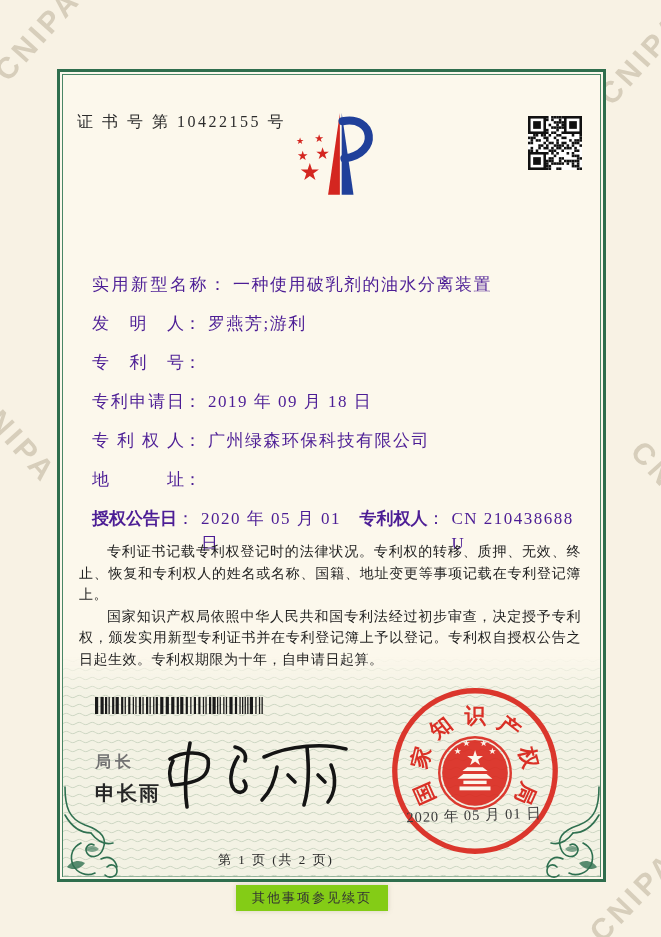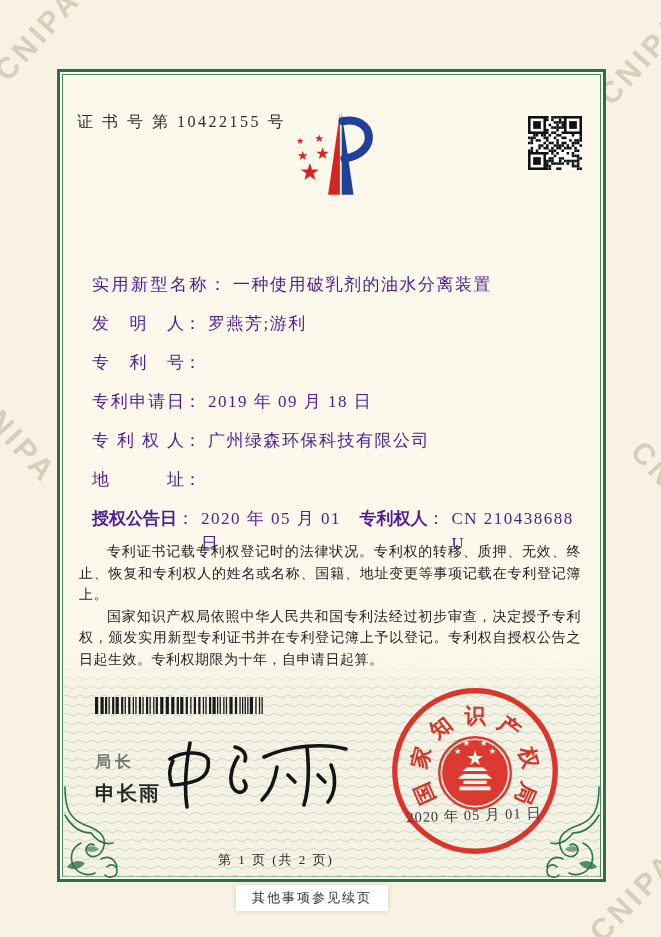--- a/index.html
+++ b/index.html
@@ -51,21 +51,21 @@
   .sign-title{position:absolute;left:95px;top:752px;font-size:16px;letter-spacing:4px;
               font-family:"Liberation Sans","DejaVu Sans",sans-serif;font-weight:600;color:#737373;}
   .sign-name{position:absolute;left:95px;top:780px;font-size:20px;letter-spacing:2px;
              font-family:"Liberation Sans","DejaVu Sans",sans-serif;font-weight:600;color:#262626;}
   .signature{position:absolute;left:158px;top:733px;width:196px;height:80px;}
   .seal{position:absolute;left:388px;top:684px;width:174px;height:174px;}
   .seal-date{position:absolute;left:396px;top:806px;width:156px;text-align:center;
              font-size:14.5px;letter-spacing:1px;color:#3a3a3a;transform:rotate(-2deg);}
   .page-num{position:absolute;left:57px;top:851px;width:438px;text-align:center;
             font-size:13px;letter-spacing:2px;color:#2b2b2b;}
-  .note-box{position:absolute;left:236px;top:885px;width:152px;height:26px;background:#ffffff;
+  .note-box{position:absolute;left:236px;top:885px;width:152px;height:26px;background:#84cc16;
             display:flex;align-items:center;justify-content:center;font-size:13px;
             letter-spacing:2px;color:#333;box-shadow:0 0 5px rgba(120,110,90,.25);}
 </style>
 </head>
 <body>
 
 <div class="page">
 
   <div class="wm wm-tl">CNIPA</div>
   <div class="wm wm-tr">CNIPA</div>

